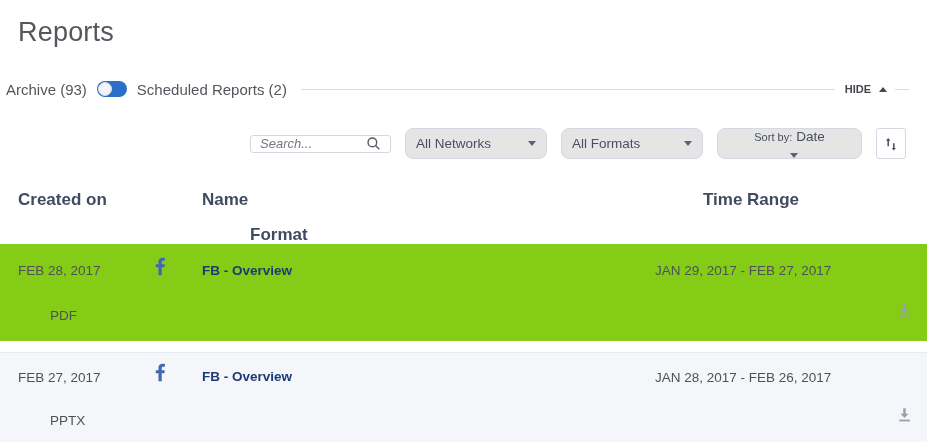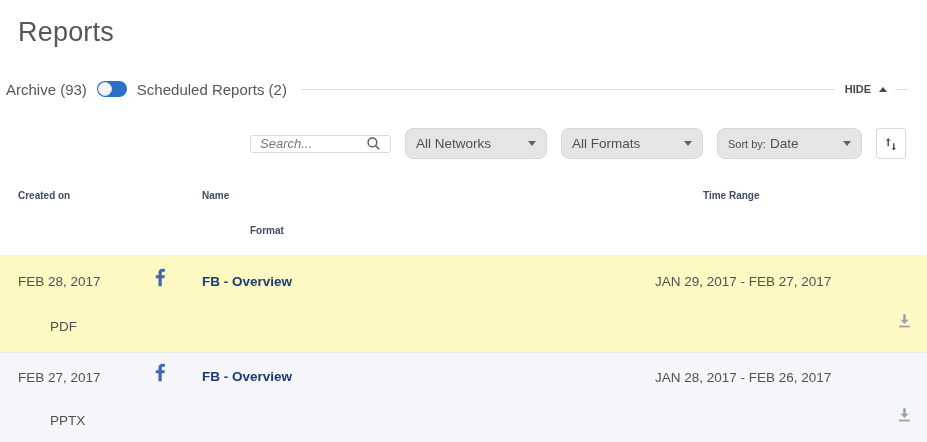--- a/index.html
+++ b/index.html
@@ -65,43 +65,43 @@
     font-size: 13px; color: #4b4f57;
   }
   .search-box input::placeholder { font-style: italic; color: #74787f; opacity: 1; }
   .dropdown {
     height: 31px; border: 1px solid #d3d8e2; border-radius: 8px;
     display: flex; align-items: center; justify-content: space-between;
     padding: 0 10px; background: #e5e5e5; cursor: pointer;
     font-size: 13.5px; color: #4b4f57;
   }
   .dropdown.networks, .dropdown.formats { width: 142px; }
-  .dropdown.sort { width: 145px; }
+  .dropdown.sort { width: 145px; flex-direction: column; }
   .sort-prefix { font-size: 11px; color: #4b4f57; margin-right: 4px; }
   .caret-down {
     width: 0; height: 0; margin-left: 8px;
     border-left: 4px solid transparent; border-right: 4px solid transparent;
     border-top: 5px solid #5b6370;
   }
   .sort-dir-button {
     width: 30px; height: 31px;
     border: 1px solid #d3d8e2; border-radius: 3px; background: #fff;
     display: flex; align-items: center; justify-content: center; cursor: pointer;
   }
 
   
   .thead { position: absolute; left: 0; right: 0; top: 184px; height: 71px; }
-  .th { position: absolute; font-size: 10px; font-weight: 700; color: #414b60; white-space: nowrap; }
+  .th { position: absolute; font-size: 17px; font-weight: 700; color: #414b60; white-space: nowrap; }
   .th.created { left: 18px; top: 6px; }
   .th.name { left: 202px; top: 6px; }
   .th.time { left: 703px; top: 6px; }
   .th.format { left: 250px; top: 41px; }
 
   .row { position: absolute; left: 0; right: 0; }
-  .row.r0 { top: 255px; height: 97px; background: #fef9c3; padding-left: 32px; }
+  .row.r0 { top: 244px; height: 97px; background: #84cc16; padding-left: 32px; }
   .row.r1 { top: 352px; height: 90px; background: #f5f6fa; border-top: 1px solid #e7eaf1; }
   .cell { position: absolute; font-size: 13.5px; color: #4e5157; white-space: nowrap; }
   .cell.date { left: 18px; }
   .cell.net { left: 150px; }
   .cell.name { left: 202px; font-weight: 700; color: #1c3b76; cursor: pointer; }
   .cell.time { left: 655px; }
   .cell.fmt { left: 50px; }
   .cell.dl { right: 14px; cursor: pointer; }
   .r0 .date, .r0 .time { top: 19px; }
   .r0 .net { top: 12px; }

